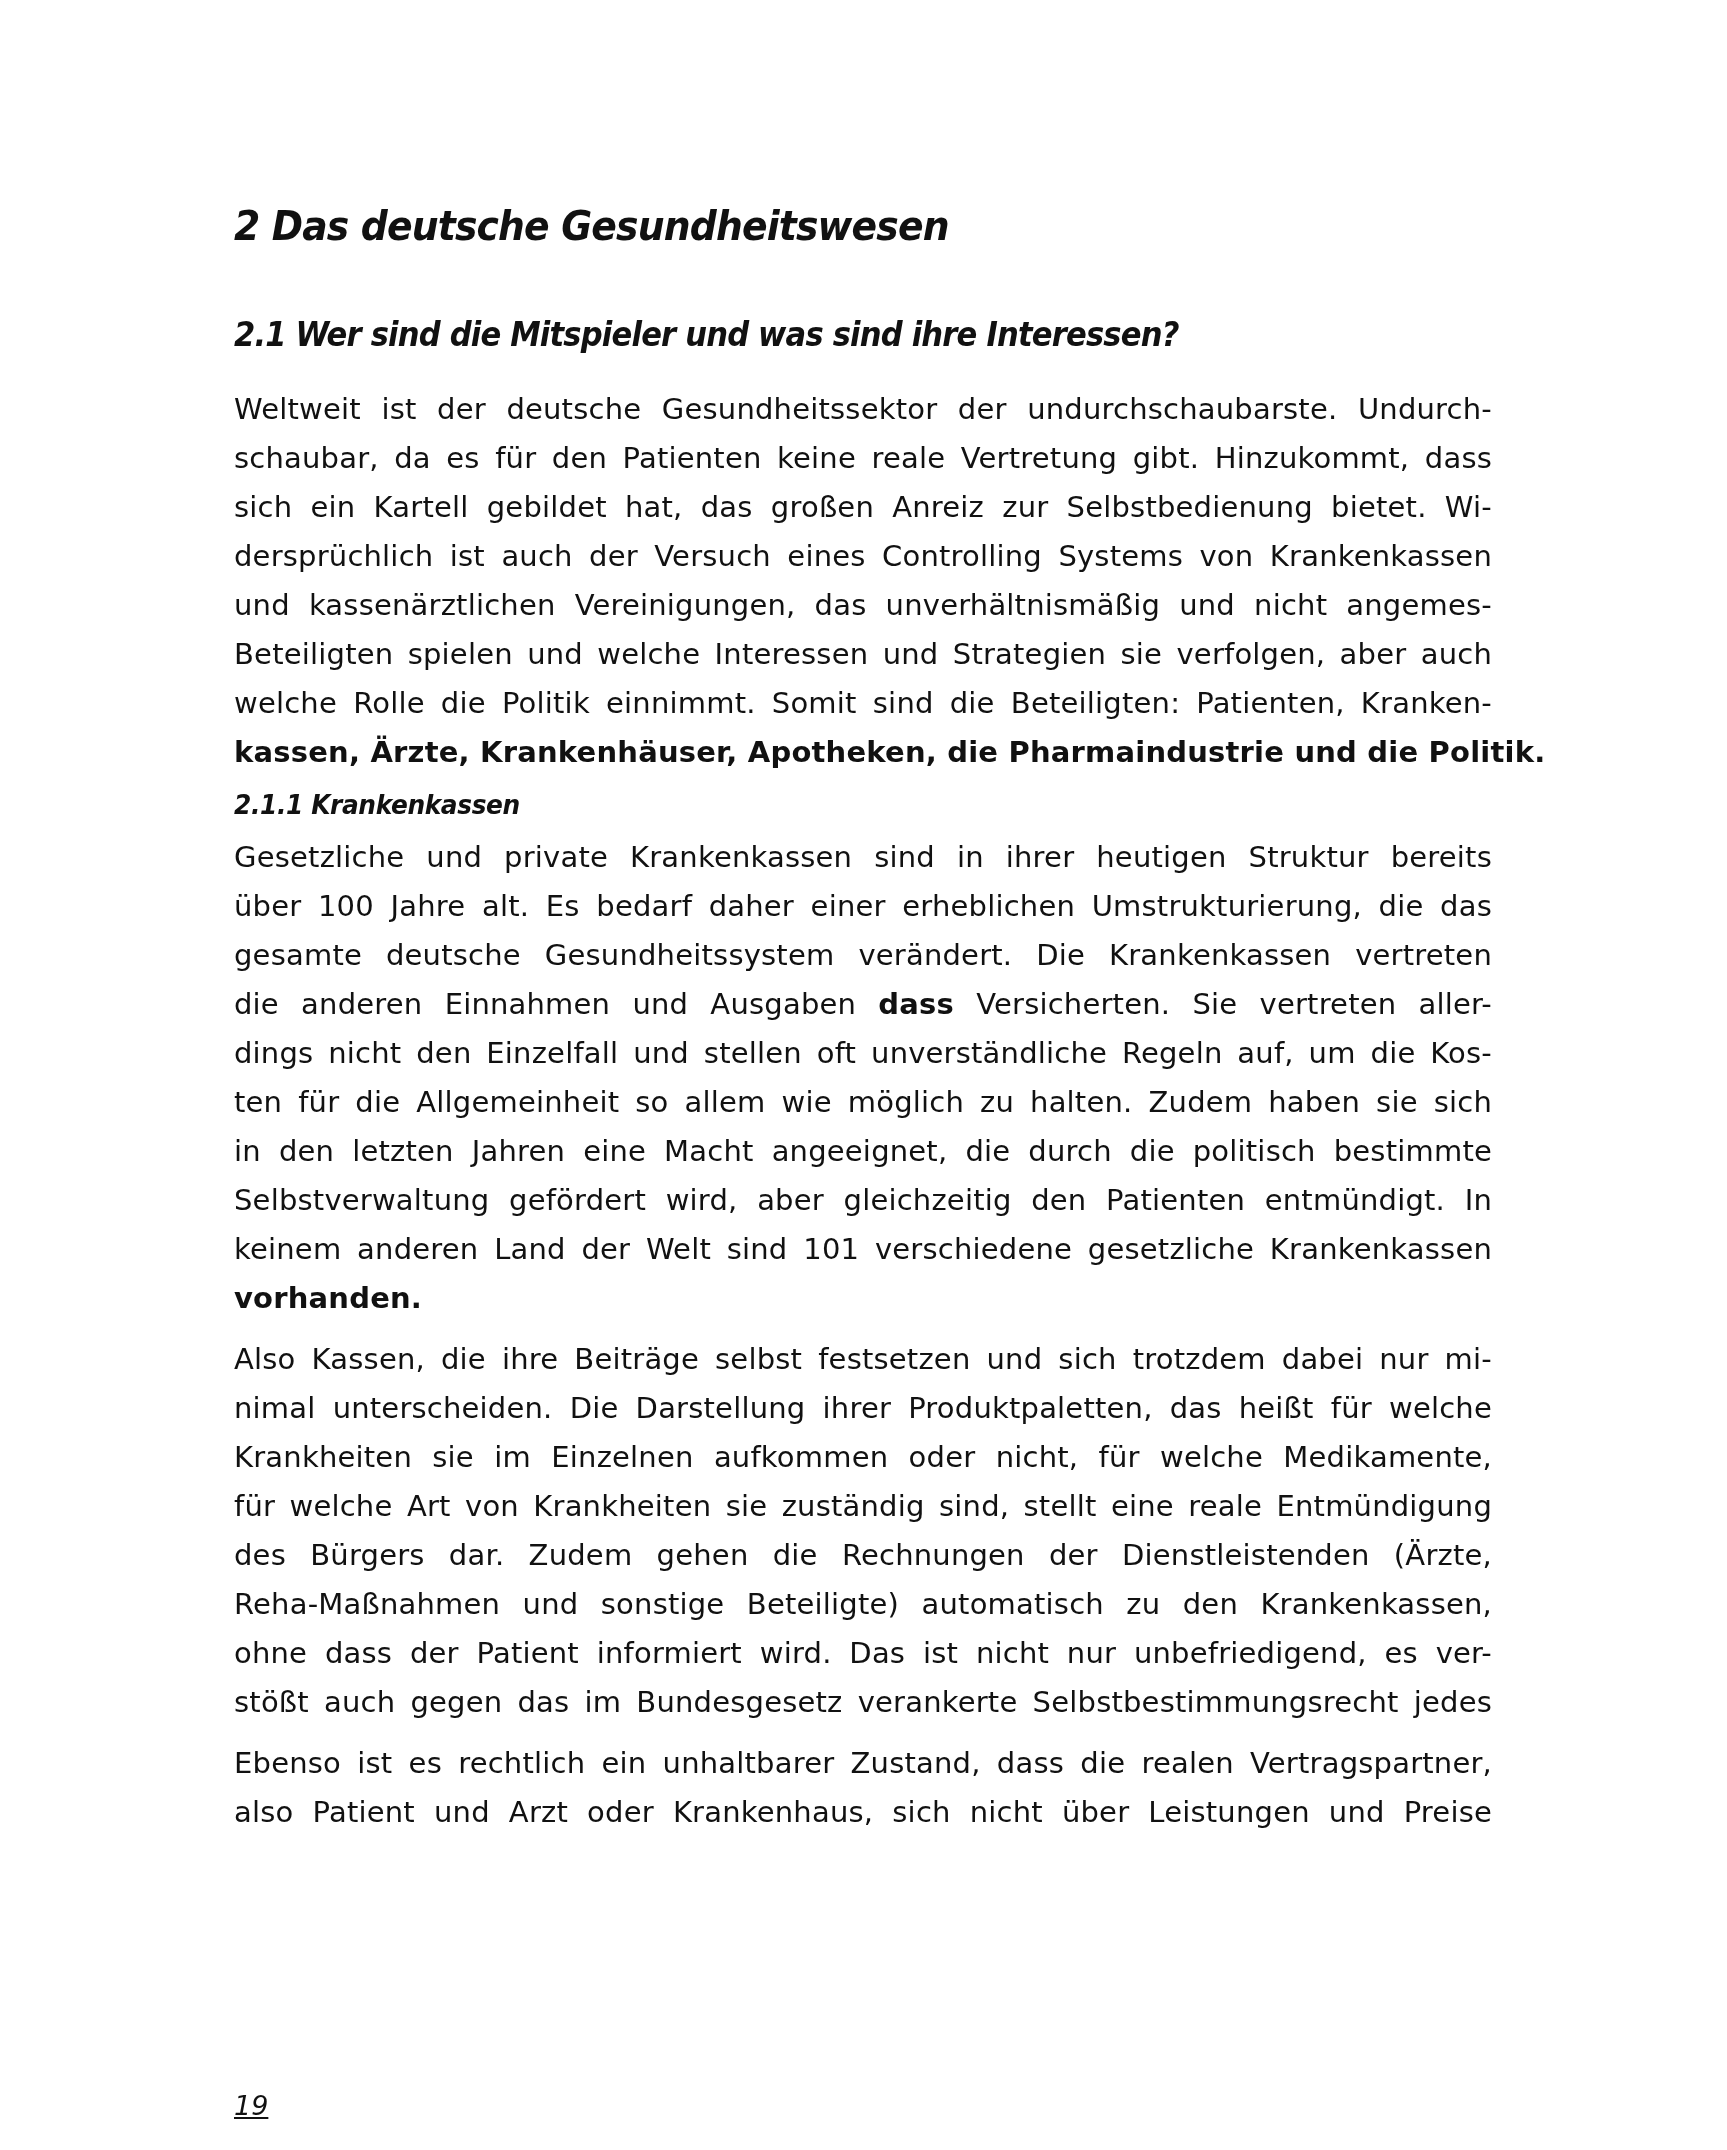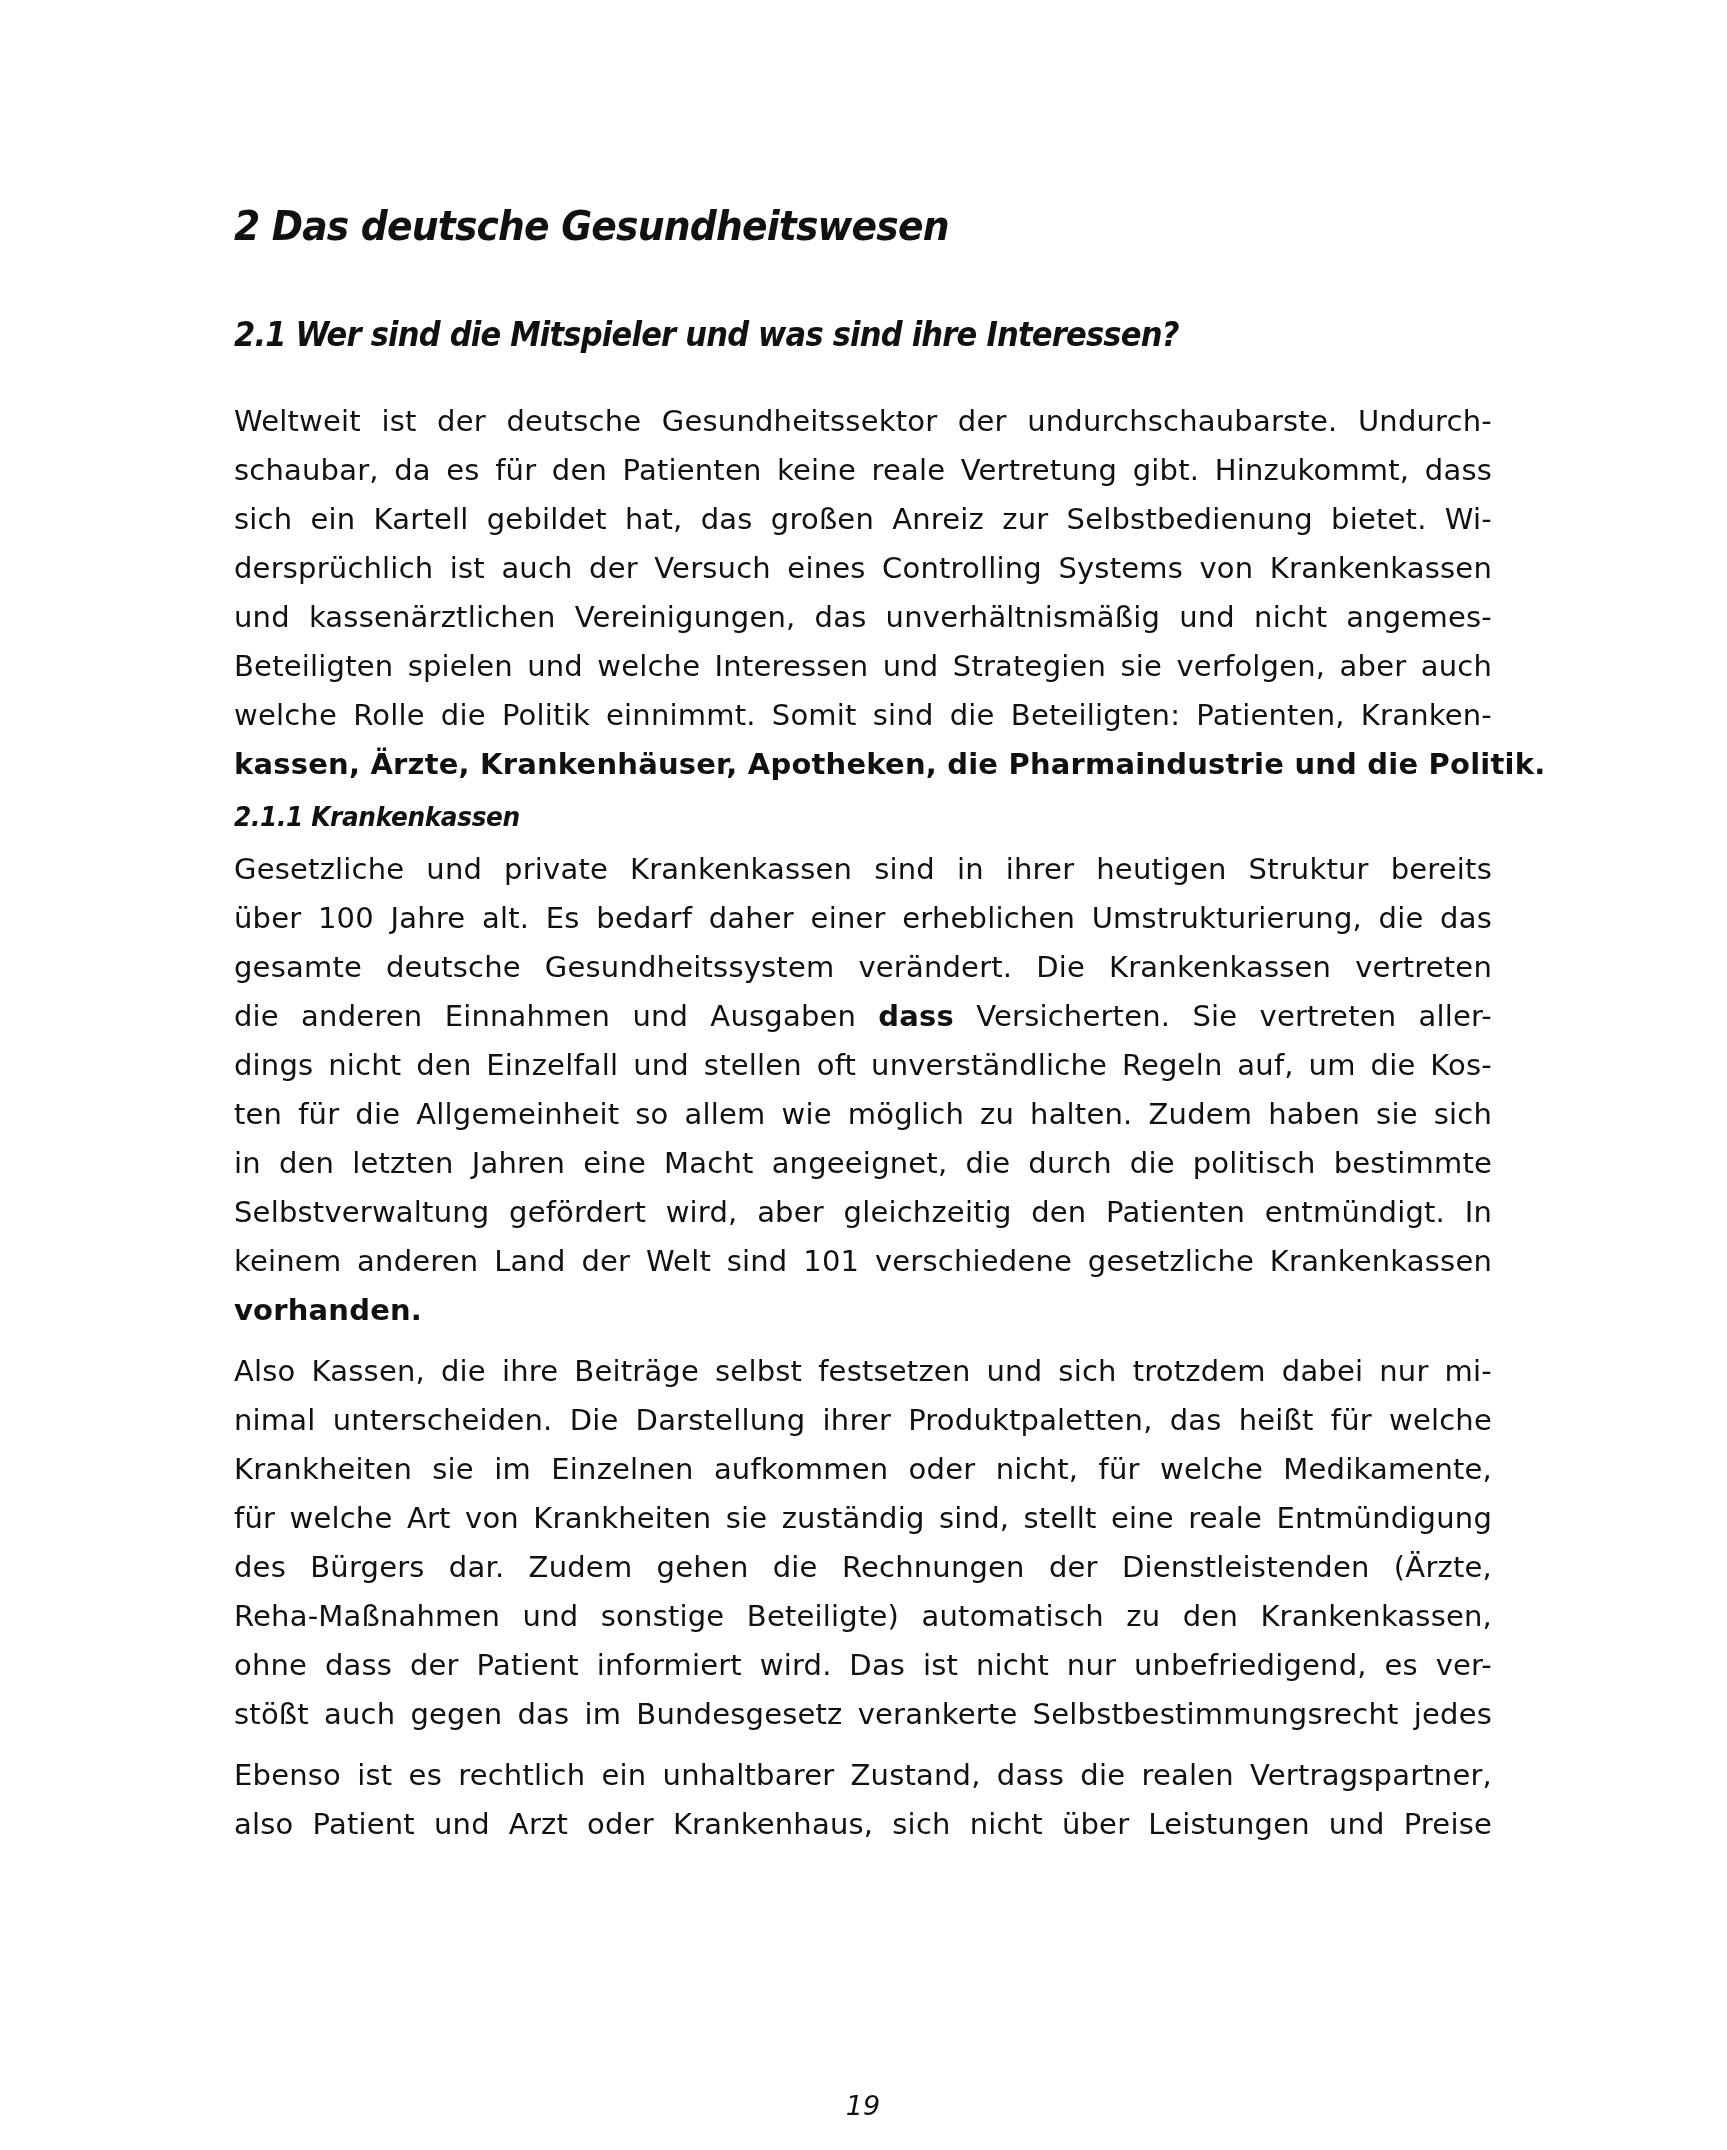--- a/index.html
+++ b/index.html
@@ -2,24 +2,24 @@
 <html style="font-size:6.9px"><head>
   <meta charset="utf-8">
   <style>
     html, body { margin: 0; padding: 0; background: #ffffff; }
     body { width: 1727px; height: 2235px; position: relative; overflow: hidden; color: #111; }
     .page { position: absolute; left: 234px; top: 0; width: 1258px; }
     .h1 { position: absolute; top: 202px; left: 0; font-family: "DejaVu Sans", sans-serif; font-style: italic; font-weight: bold; font-size: 41px; letter-spacing: -0.9px; transform: scaleX(0.92); transform-origin: left; white-space: nowrap; }
     .h2 { position: absolute; top: 314px; left: 0; font-family: "DejaVu Sans", sans-serif; font-style: italic; font-weight: bold; font-size: 34px; letter-spacing: -0.9px; transform: scaleX(0.9); transform-origin: left; white-space: nowrap; }
     .h3 { font-family: "DejaVu Sans", sans-serif; font-style: italic; font-weight: bold; font-size: 27px; letter-spacing: -0.4px; margin: 0 0 13px 0; transform: scaleX(0.92); transform-origin: left; white-space: nowrap; }
     .body { position: absolute; top: 385px; left: 0; width: 1258px; }
-    p { font-family: "DejaVu Sans", sans-serif; font-size: 29px; line-height: 49px; margin: 12px 0 12px 0; text-align: justify; letter-spacing: 0.2px; }
+    p { font-family: "DejaVu Sans", sans-serif; font-size: 29px; line-height: 49px; margin: 0 0 12px 0; text-align: justify; letter-spacing: 0.2px; }
     .line { display: block; text-align: justify; text-align-last: justify; white-space: nowrap; overflow: visible; }
     .line.last { text-align-last: left; font-weight: bold; }
-    .pageno { position: absolute; top: 2090px; left: 0; width: 1258px; text-align: center; font-family: "DejaVu Sans", sans-serif; font-style: italic; font-size: 27px; }
+    .pageno { position: absolute; top: 2090px; left: 0; width: 1258px; font-family: "DejaVu Sans", sans-serif; font-style: italic; font-size: 27px; text-decoration: underline; }
     b { font-weight: bold; }
   </style>
 </head>
 <body>
 
 <div class="page">
   <div class="h1">2 Das deutsche Gesundheitswesen</div>
   <div class="h2">2.1  Wer sind die Mitspieler und was sind ihre Interessen?</div>
 
   <div class="body">

